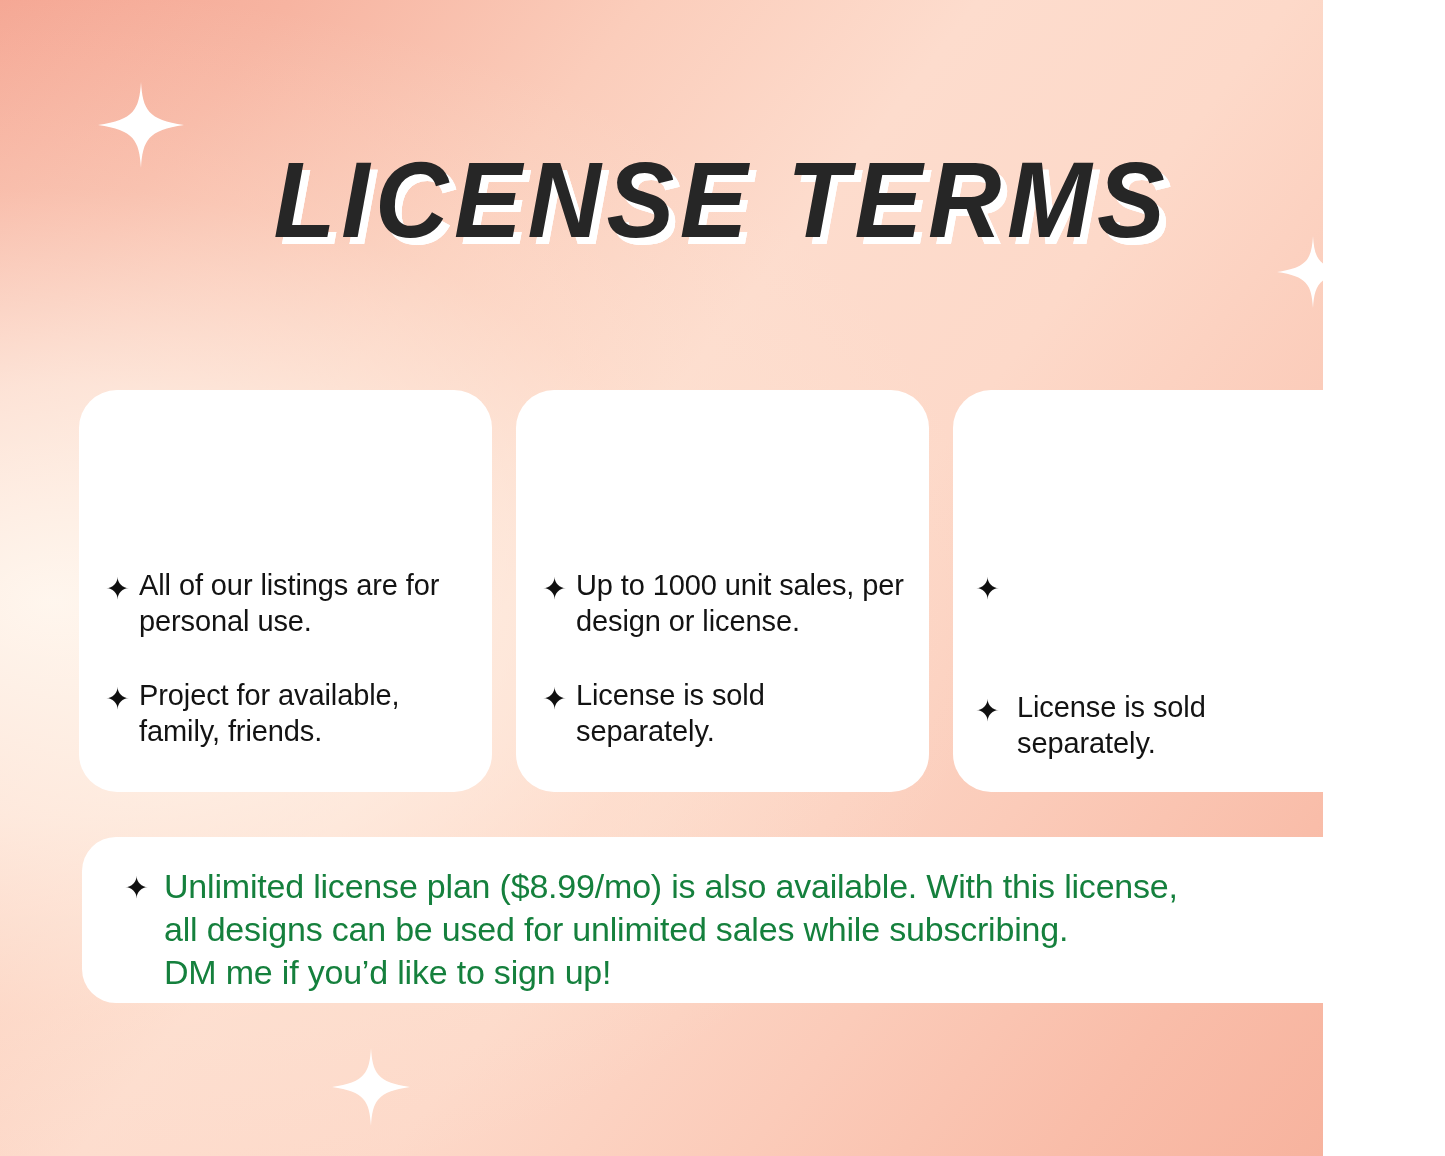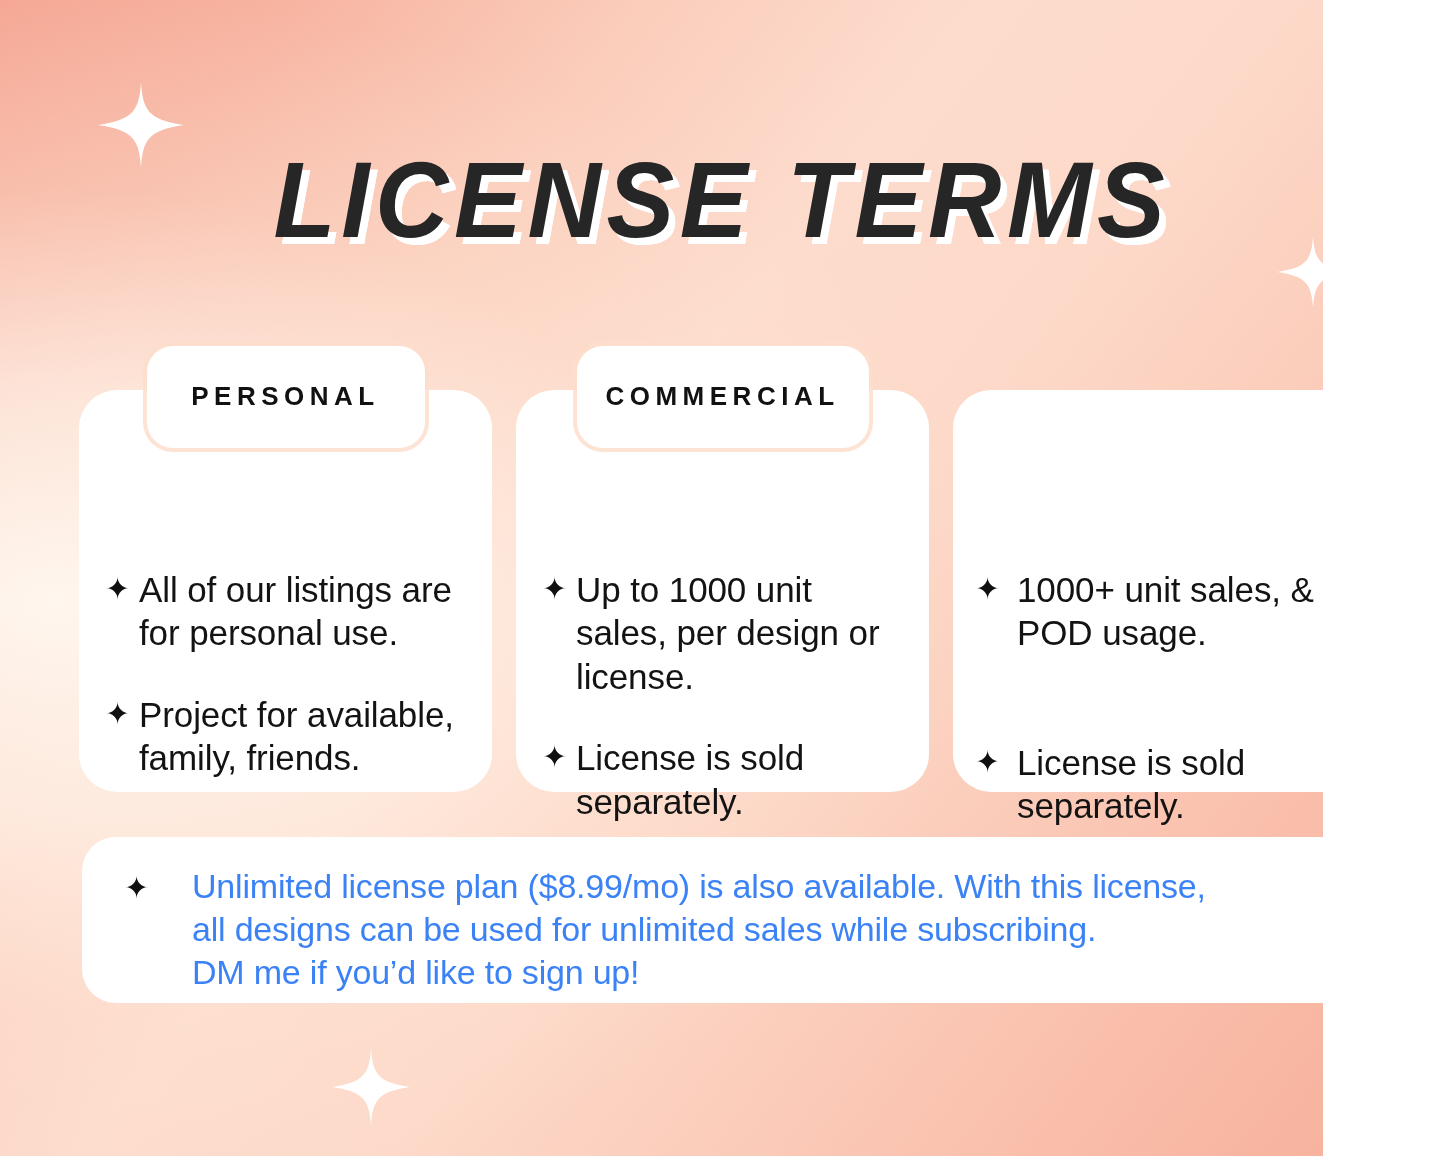--- a/index.html
+++ b/index.html
@@ -145,21 +145,21 @@
     margin-top: 6px;
     font-size: 30px;
     line-height: 1;
     color: #101010;
     text-align: left;
   }
   .bullet-text {
     flex: 1 1 auto;
     font-family: "Liberation Sans", sans-serif;
     font-weight: 400;
-    font-size: 35px;
+    font-size: 29px;
     line-height: 1.24;
     color: #131313;
     letter-spacing: -0.1px;
   }
   
   .slot-3 .bullet-star { width: 42px; }
   .slot-3 .bullet-list { left: 22px; }
   .slot-3 .bullet { margin-bottom: 86px; }
   .slot-3 .bullet:last-child { margin-bottom: 0; }
 
@@ -189,24 +189,23 @@
     font-size: 30px;
     line-height: 1;
     color: #101010;
   }
   #banner-text {
     flex: 1 1 auto;
     font-family: "Liberation Sans", sans-serif;
     font-weight: 400;
     font-size: 34px;
     line-height: 1.26;
-    color: #3b82f6;
+    color: #15803d;
     white-space: pre-line;
     letter-spacing: -0.2px;
-    margin-left: 28px;
   }
 </style>
 </head>
 <body>
 
 <div id="canvas">
 
   <div class="sparkle" id="sparkle-0" style="left: 98px; top: 82px; width: 86px; height: 86px;">
       <svg width="86" height="86" viewBox="0 0 100 100">
         <path d="M50 0 C 52 32, 58 44, 100 50 C 58 56, 52 68, 50 100 C 48 68, 42 56, 0 50 C 42 44, 48 32, 50 0 Z" fill="#ffffff"></path>
@@ -235,49 +234,42 @@
           <div class="bullet">
             <span class="bullet-star">✦</span>
             <span class="bullet-text">All of our listings are for personal use.</span>
           </div>
           <div class="bullet">
             <span class="bullet-star">✦</span>
             <span class="bullet-text">Project for available, family, friends.</span>
           </div>
         </div>
       </div>
-      <div class="card-tab">
-        <span class="tab-label">PERSONAL</span>
-      </div>
     </div>
 
     <div class="card-slot slot-2">
       <div class="card-body">
         <div class="bullet-list">
           <div class="bullet">
             <span class="bullet-star">✦</span>
             <span class="bullet-text">Up to 1000 unit sales, per design or license.</span>
           </div>
           <div class="bullet">
             <span class="bullet-star">✦</span>
             <span class="bullet-text">License is sold separately.</span>
           </div>
         </div>
       </div>
-      <div class="card-tab wide">
-        <span class="tab-label">COMMERCIAL</span>
-      </div>
     </div>
 
     <div class="card-slot slot-3">
       <div class="card-body">
         <div class="bullet-list">
           <div class="bullet">
             <span class="bullet-star">✦</span>
-            <span class="bullet-text">1000+ unit sales, &amp; POD usage.</span>
           </div>
           <div class="bullet">
             <span class="bullet-star">✦</span>
             <span class="bullet-text">License is sold separately.</span>
           </div>
         </div>
       </div>
     </div>
 
   </div>

